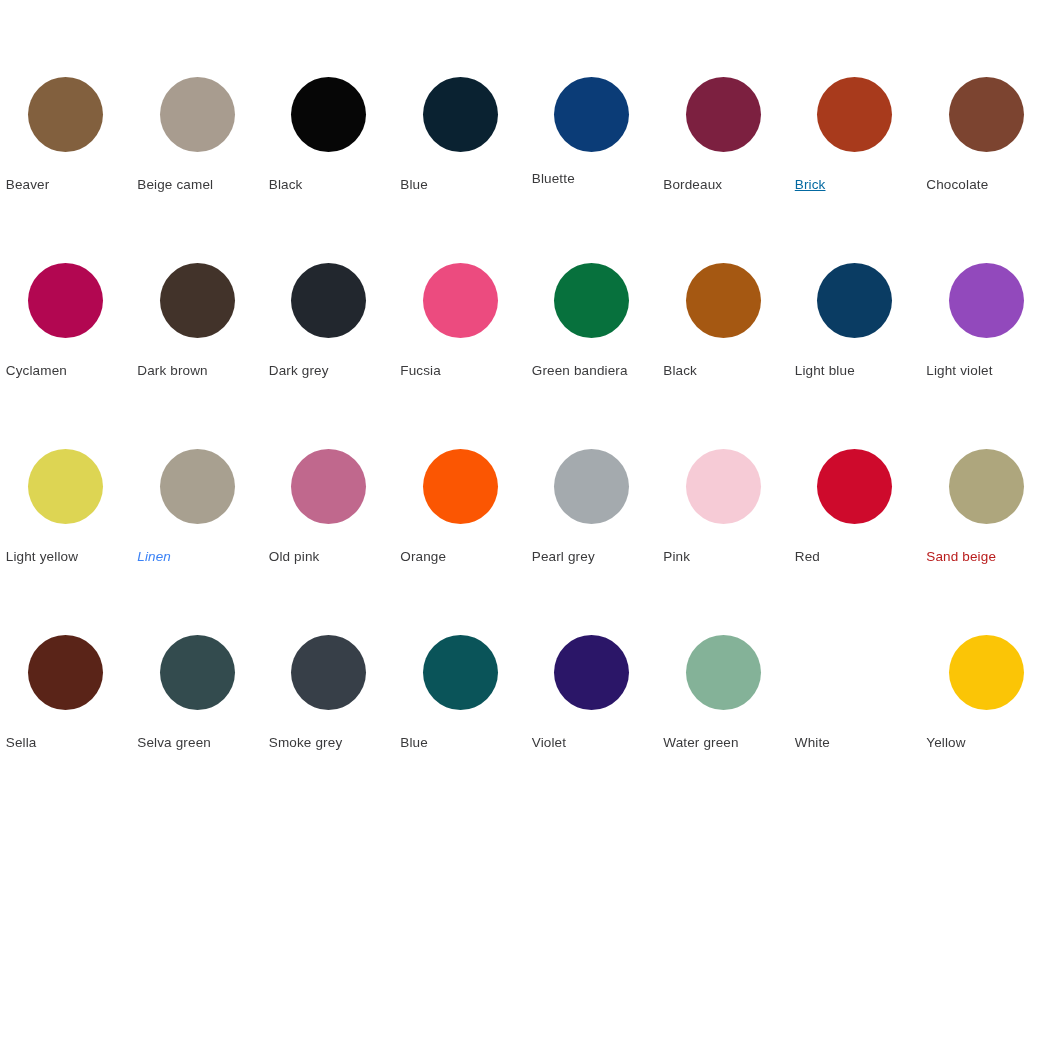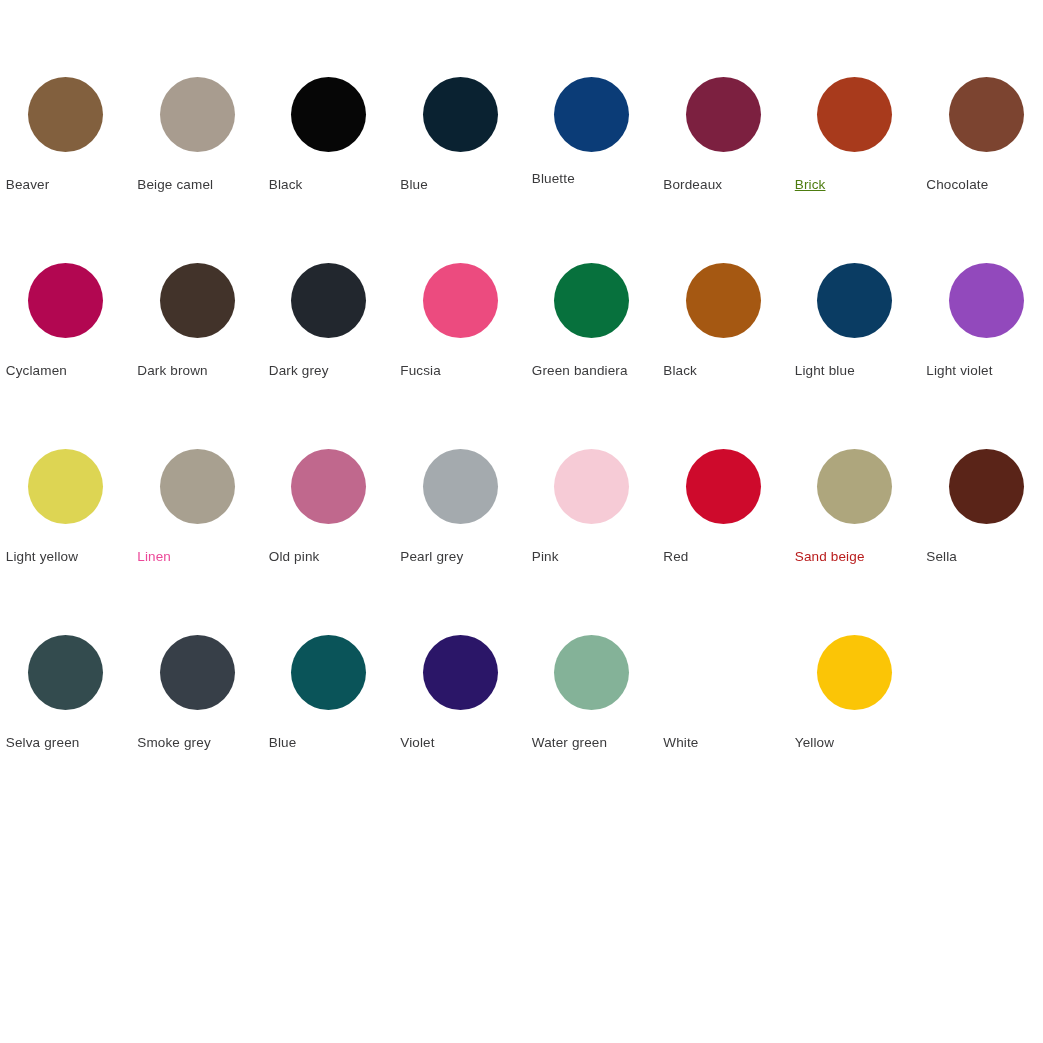--- a/index.html
+++ b/index.html
@@ -80,21 +80,21 @@
     <div class="swatch-cell">
       <div class="swatch-dot" style="background: rgb(11, 60, 119);"></div>
       <div class="swatch-label" style="color: rgb(58, 58, 60); margin-top: 16px;">Bluette</div>
     </div>
     <div class="swatch-cell">
       <div class="swatch-dot" style="background: rgb(124, 32, 64);"></div>
       <div class="swatch-label" style="color: rgb(58, 58, 60);">Bordeaux</div>
     </div>
     <div class="swatch-cell">
       <div class="swatch-dot" style="background: rgb(168, 58, 28);"></div>
-      <div class="swatch-label" style="color: #4d7c0f; text-decoration: underline;">Brick</div>
+      <div class="swatch-label" style="color: #0369a1; text-decoration: underline;">Brick</div>
     </div>
     <div class="swatch-cell">
       <div class="swatch-dot" style="background: rgb(124, 68, 48);"></div>
       <div class="swatch-label" style="color: rgb(58, 58, 60);">Chocolate</div>
     </div>
     <div class="swatch-cell">
       <div class="swatch-dot" style="background: rgb(178, 7, 81);"></div>
       <div class="swatch-label" style="color: rgb(58, 58, 60);">Cyclamen</div>
     </div>
     <div class="swatch-cell">
@@ -124,25 +124,29 @@
     <div class="swatch-cell">
       <div class="swatch-dot" style="background: rgb(146, 73, 188);"></div>
       <div class="swatch-label" style="color: rgb(58, 58, 60);">Light violet</div>
     </div>
     <div class="swatch-cell">
       <div class="swatch-dot" style="background: rgb(221, 213, 83);"></div>
       <div class="swatch-label" style="color: rgb(58, 58, 60);">Light yellow</div>
     </div>
     <div class="swatch-cell">
       <div class="swatch-dot" style="background: rgb(168, 160, 144);"></div>
-      <div class="swatch-label" style="color: #ec4899;">Linen</div>
+      <div class="swatch-label" style="color: #3b82f6; font-style: italic;">Linen</div>
     </div>
     <div class="swatch-cell">
       <div class="swatch-dot" style="background: rgb(192, 104, 141);"></div>
       <div class="swatch-label" style="color: rgb(58, 58, 60);">Old pink</div>
+    </div>
+    <div class="swatch-cell">
+      <div class="swatch-dot" style="background: rgb(251, 86, 2);"></div>
+      <div class="swatch-label" style="color: rgb(58, 58, 60);">Orange</div>
     </div>
     <div class="swatch-cell">
       <div class="swatch-dot" style="background: rgb(164, 170, 174);"></div>
       <div class="swatch-label" style="color: rgb(58, 58, 60);">Pearl grey</div>
     </div>
     <div class="swatch-cell">
       <div class="swatch-dot" style="background: rgb(246, 203, 214);"></div>
       <div class="swatch-label" style="color: rgb(58, 58, 60);">Pink</div>
     </div>
     <div class="swatch-cell">

